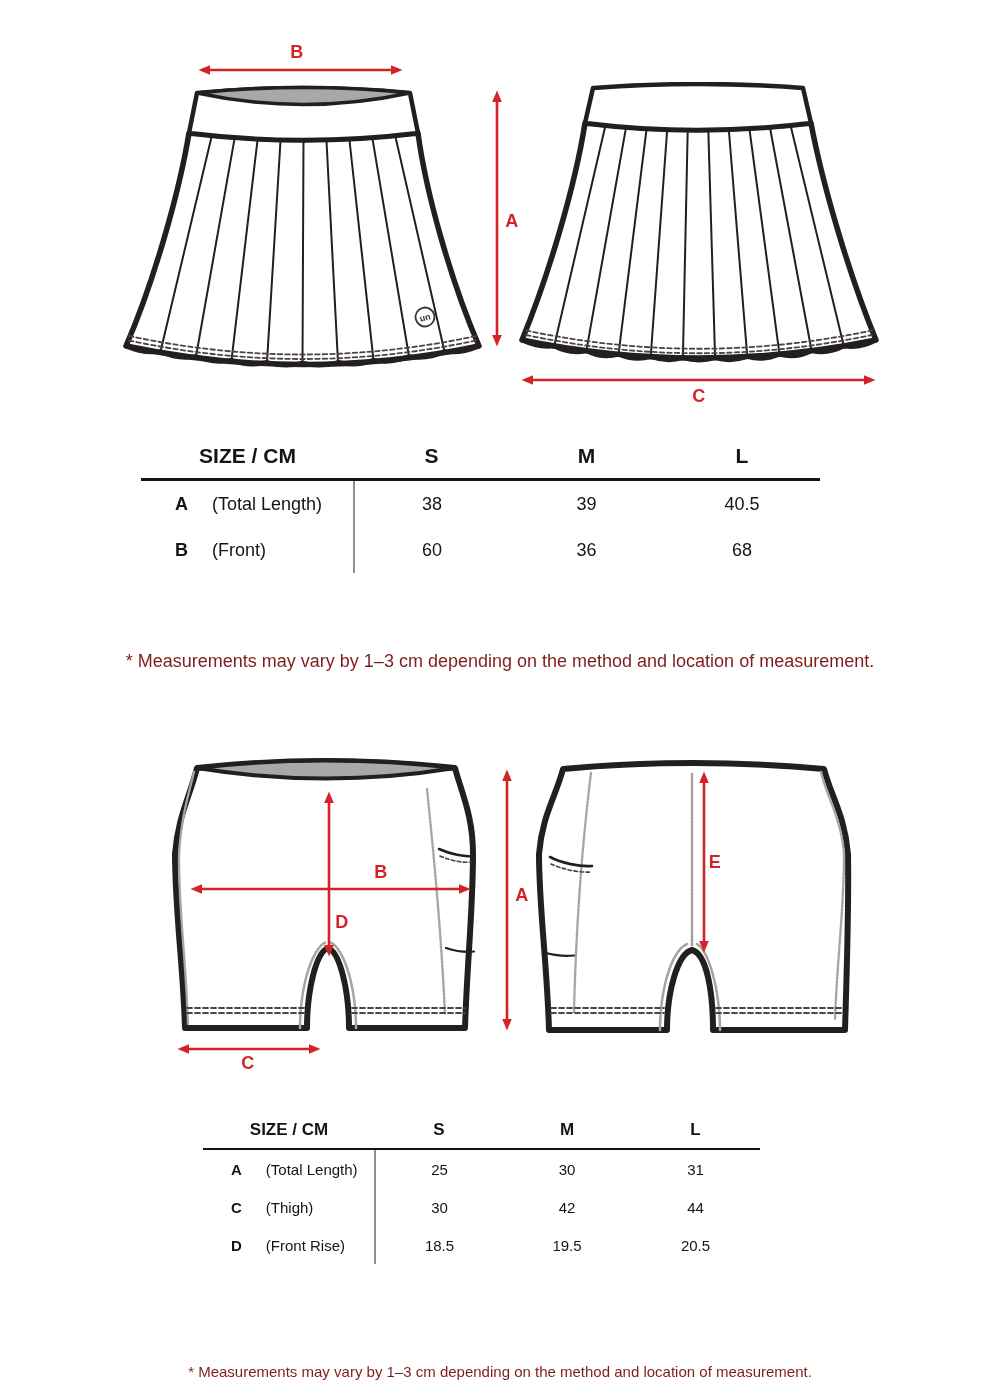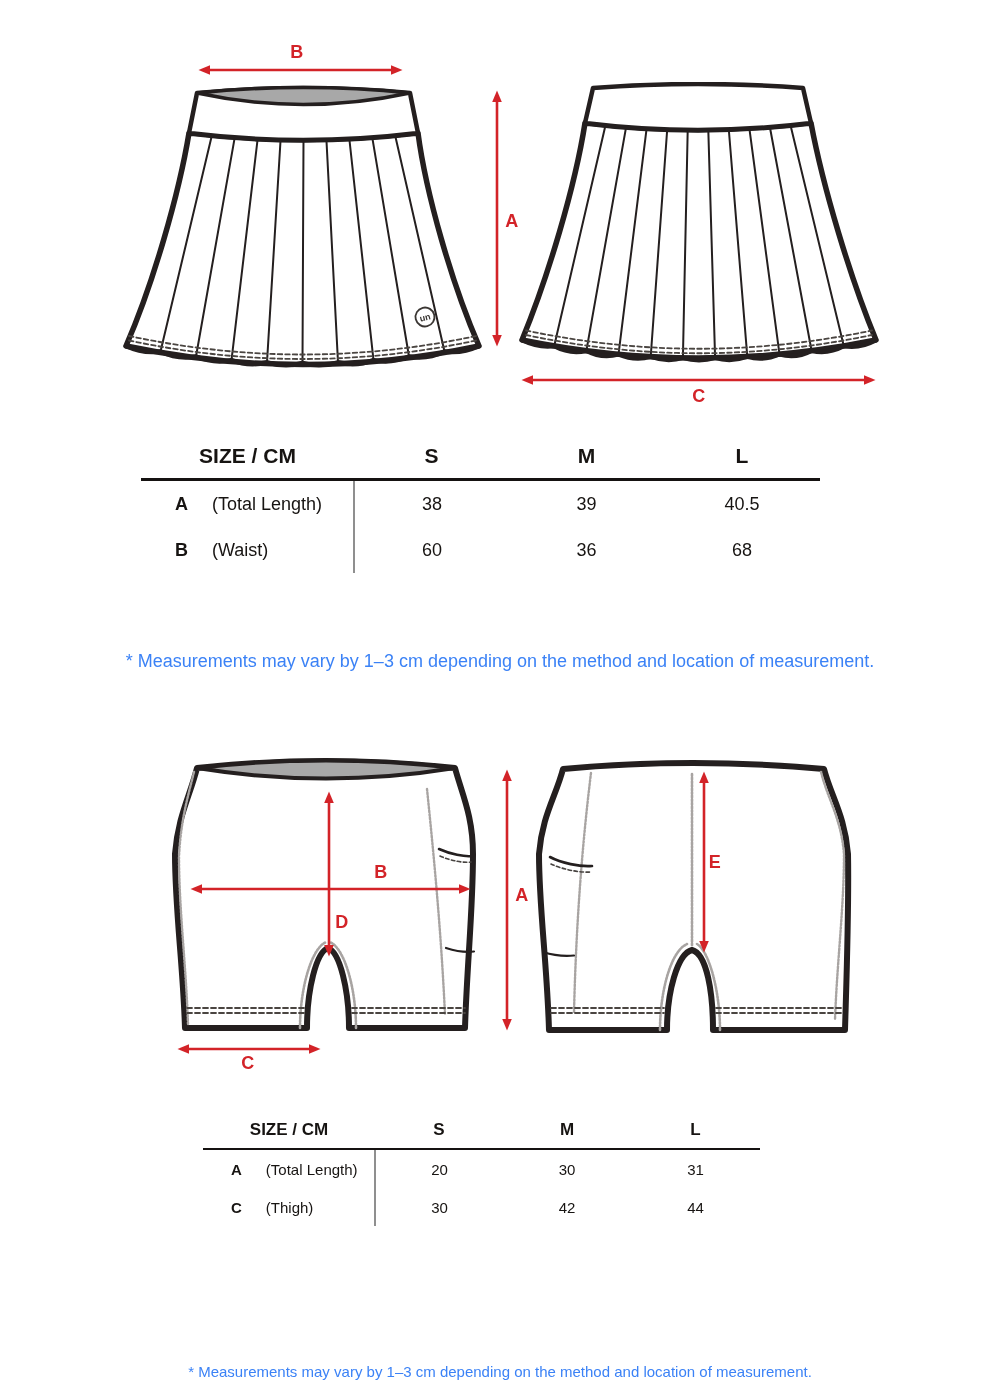--- a/index.html
+++ b/index.html
@@ -27,21 +27,21 @@
   .t1 th{height:44px;font-size:21px;}
   .t1 td{height:46px;font-size:18px;}
   .t1 td.c0{padding-left:34px;}
   
   table.t2{left:203px;top:1112px;width:557px;}
   .t2 thead th{border-bottom:2.5px solid #151211;}
   .t2 th{height:36px;font-size:17px;}
   .t2 td{height:38px;font-size:15px;}
   .t2 td.c0{padding-left:28px;}
   .note{
-    position:absolute;left:0;width:1000px;text-align:center;color:#3b82f6;
+    position:absolute;left:0;width:1000px;text-align:center;color:#7f1d1d;
   }
   .note1{top:651px;font-size:18px;}
   .note2{top:1363px;font-size:15px;}
   .lineart{fill:none;stroke:#241f1f;stroke-linecap:round;stroke-linejoin:round;}
 </style>
 </head>
 <body>
 
 <svg class="fig" style="left:115px;top:84px" width="375" height="290" viewBox="0 0 375 290">
   <g class="lineart">
@@ -103,21 +103,21 @@
     </tr>
   </thead>
   <tbody>
     <tr>
       <td class="c0"><span class="key">A</span><span class="lbl">(Total Length)</span></td>
       <td>38</td>
       <td>39</td>
       <td>40.5</td>
     </tr>
     <tr>
-      <td class="c0"><span class="key">B</span><span class="lbl">(Waist)</span></td>
+      <td class="c0"><span class="key">B</span><span class="lbl">(Front)</span></td>
       <td>60</td>
       <td>36</td>
       <td>68</td>
     </tr>
   </tbody>
 </table>
 
 <div class="note note1">* Measurements may vary by 1–3 cm depending on the method and location of measurement.</div>
 
 <svg class="fig" style="left:170px;top:758px" width="312" height="278" viewBox="0 0 312 278">
@@ -190,26 +190,32 @@
     <tr>
       <th class="c0">SIZE / CM</th>
       <th>S</th>
       <th>M</th>
       <th>L</th>
     </tr>
   </thead>
   <tbody>
     <tr>
       <td class="c0"><span class="key">A</span><span class="lbl">(Total Length)</span></td>
-      <td>20</td>
+      <td>25</td>
       <td>30</td>
       <td>31</td>
     </tr>
     <tr>
       <td class="c0"><span class="key">C</span><span class="lbl">(Thigh)</span></td>
       <td>30</td>
       <td>42</td>
       <td>44</td>
     </tr>
+    <tr>
+      <td class="c0"><span class="key">D</span><span class="lbl">(Front Rise)</span></td>
+      <td>18.5</td>
+      <td>19.5</td>
+      <td>20.5</td>
+    </tr>
   </tbody>
 </table>
 
 <div class="note note2">* Measurements may vary by 1–3 cm depending on the method and location of measurement.</div>
 
 </body></html>

